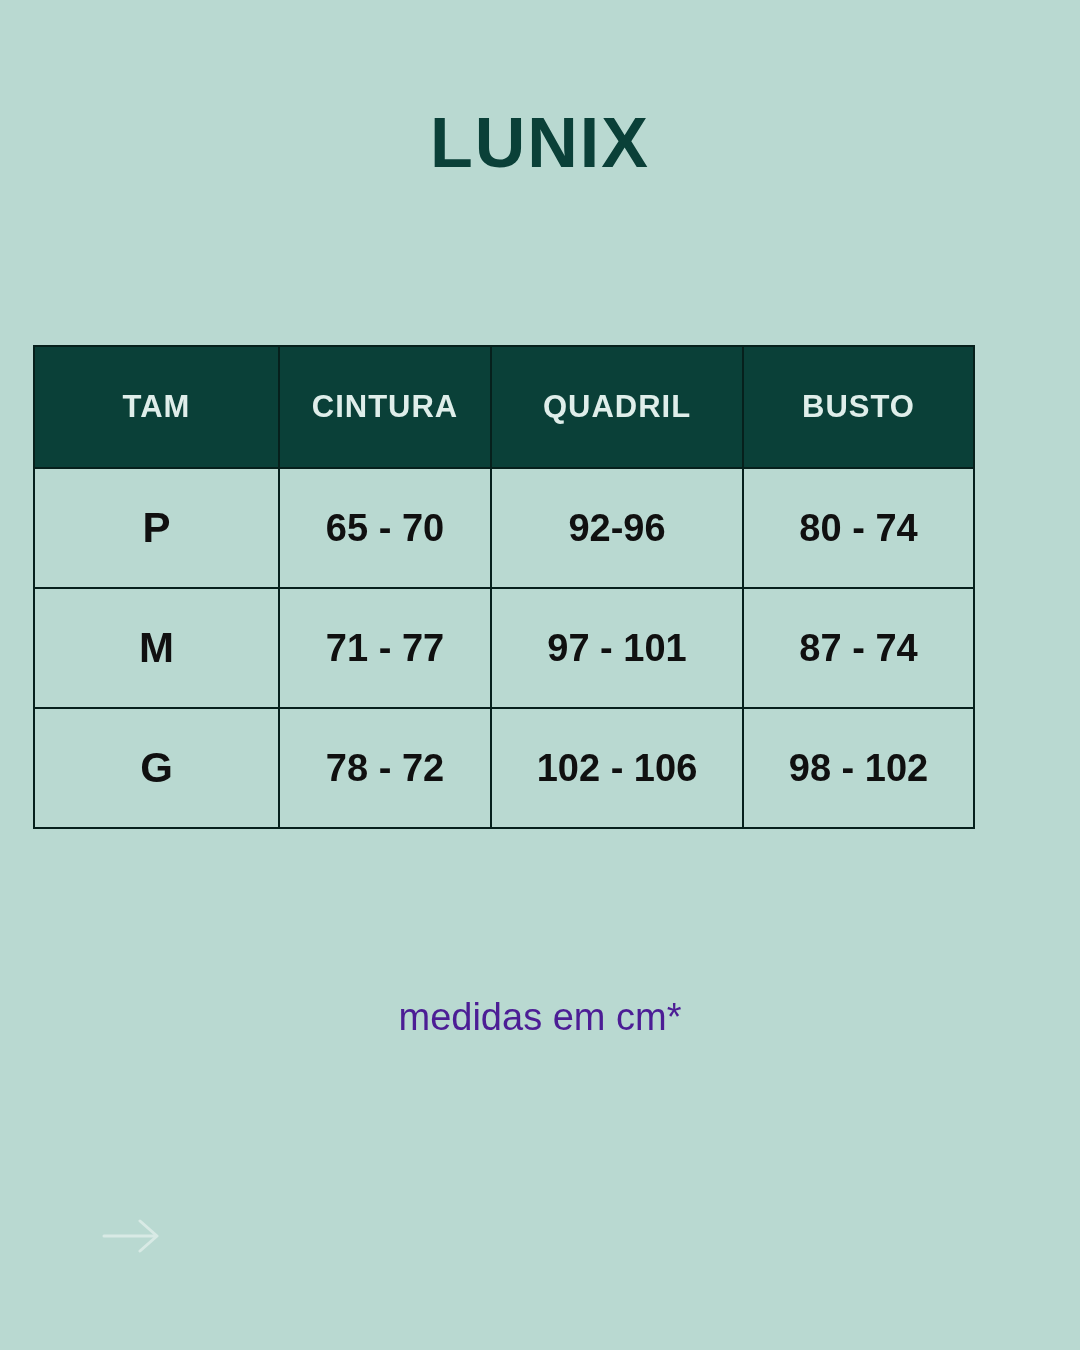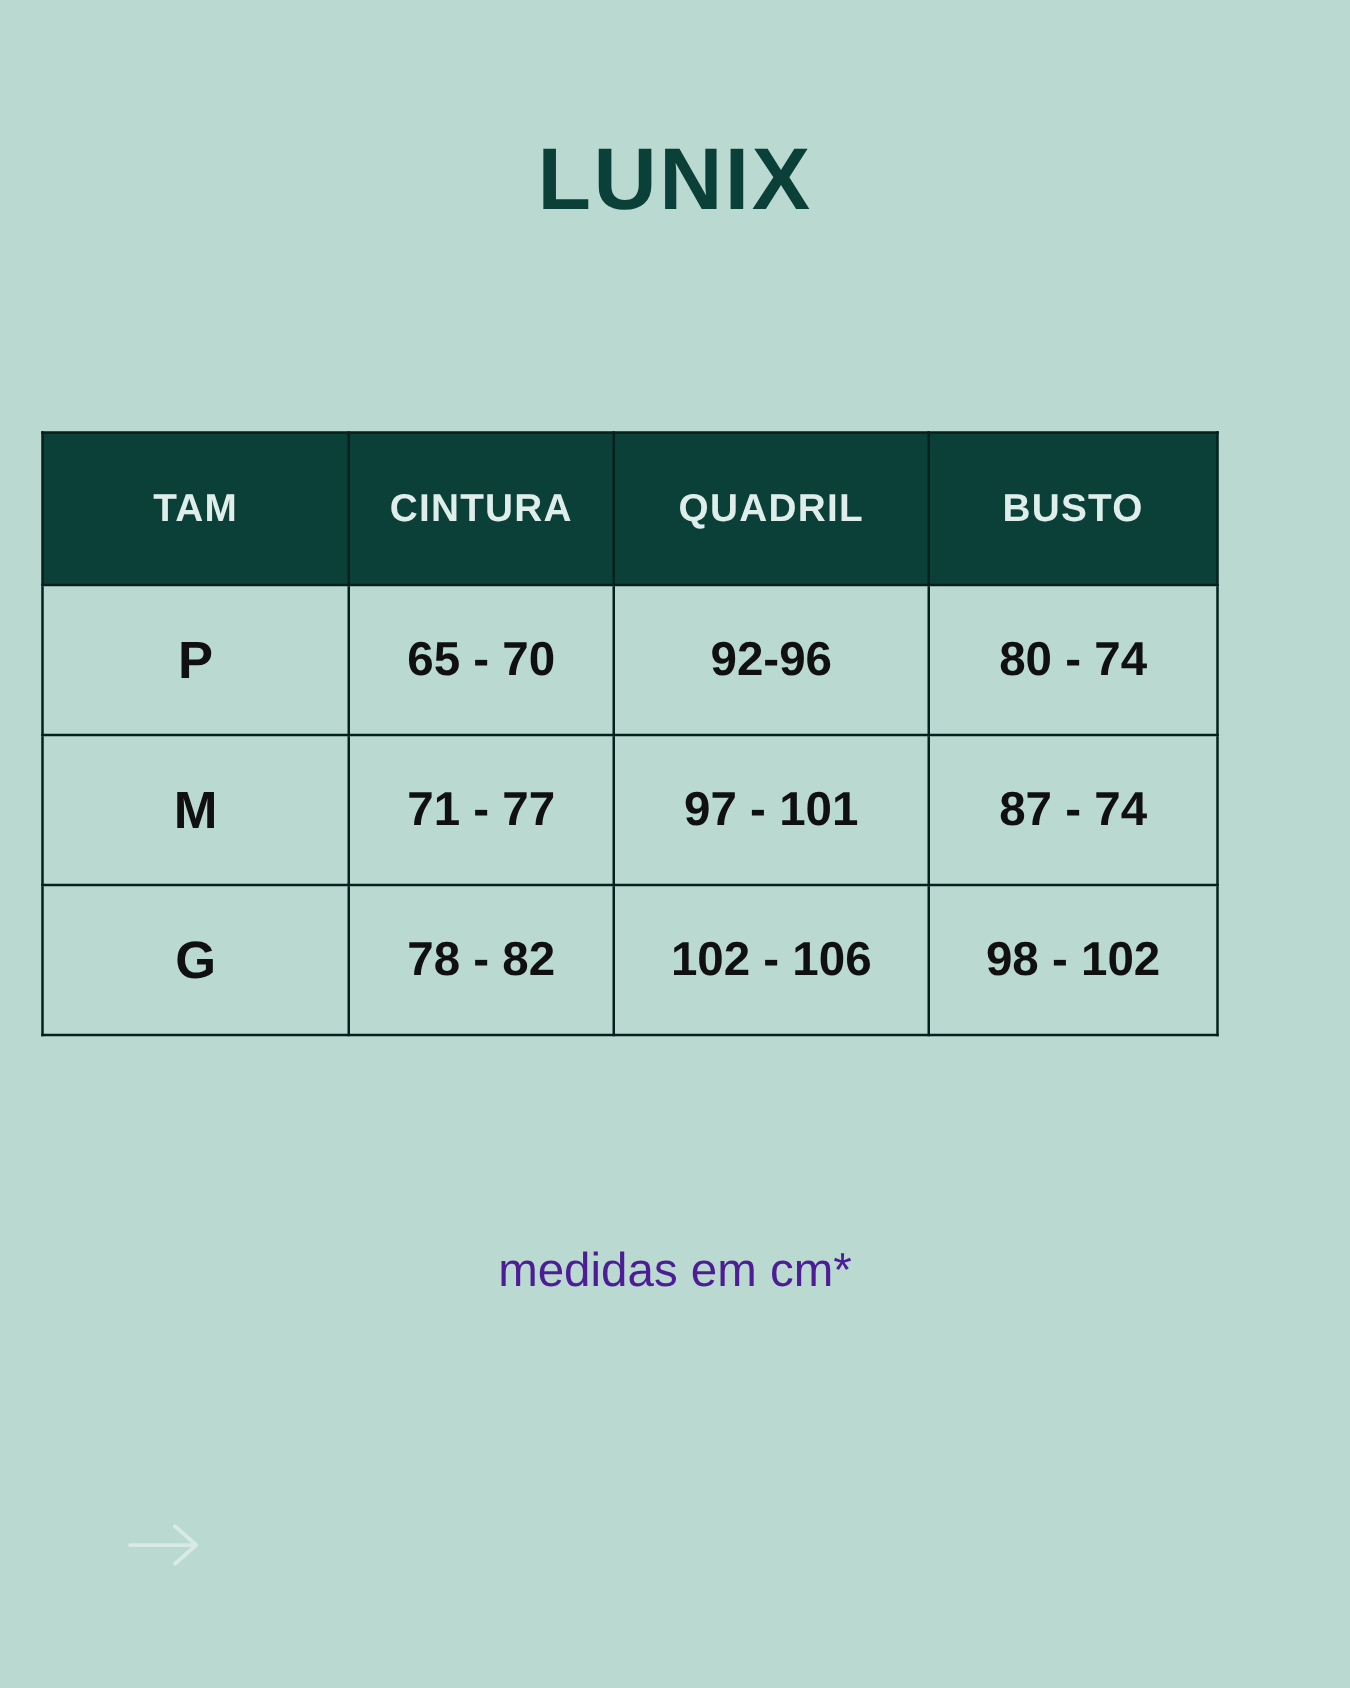--- a/index.html
+++ b/index.html
@@ -137,21 +137,21 @@
           <td>80 - 74</td>
         </tr>
         <tr>
           <td class="size-cell">M</td>
           <td>71 - 77</td>
           <td>97 - 101</td>
           <td>87 - 74</td>
         </tr>
         <tr>
           <td class="size-cell">G</td>
-          <td>78 - 82</td>
+          <td>78 - 72</td>
           <td>102 - 106</td>
           <td>98 - 102</td>
         </tr>
       </tbody>
     </table>
   </div>
 
   <div class="footnote">medidas em cm*</div>
 
   <div class="next-arrow">

